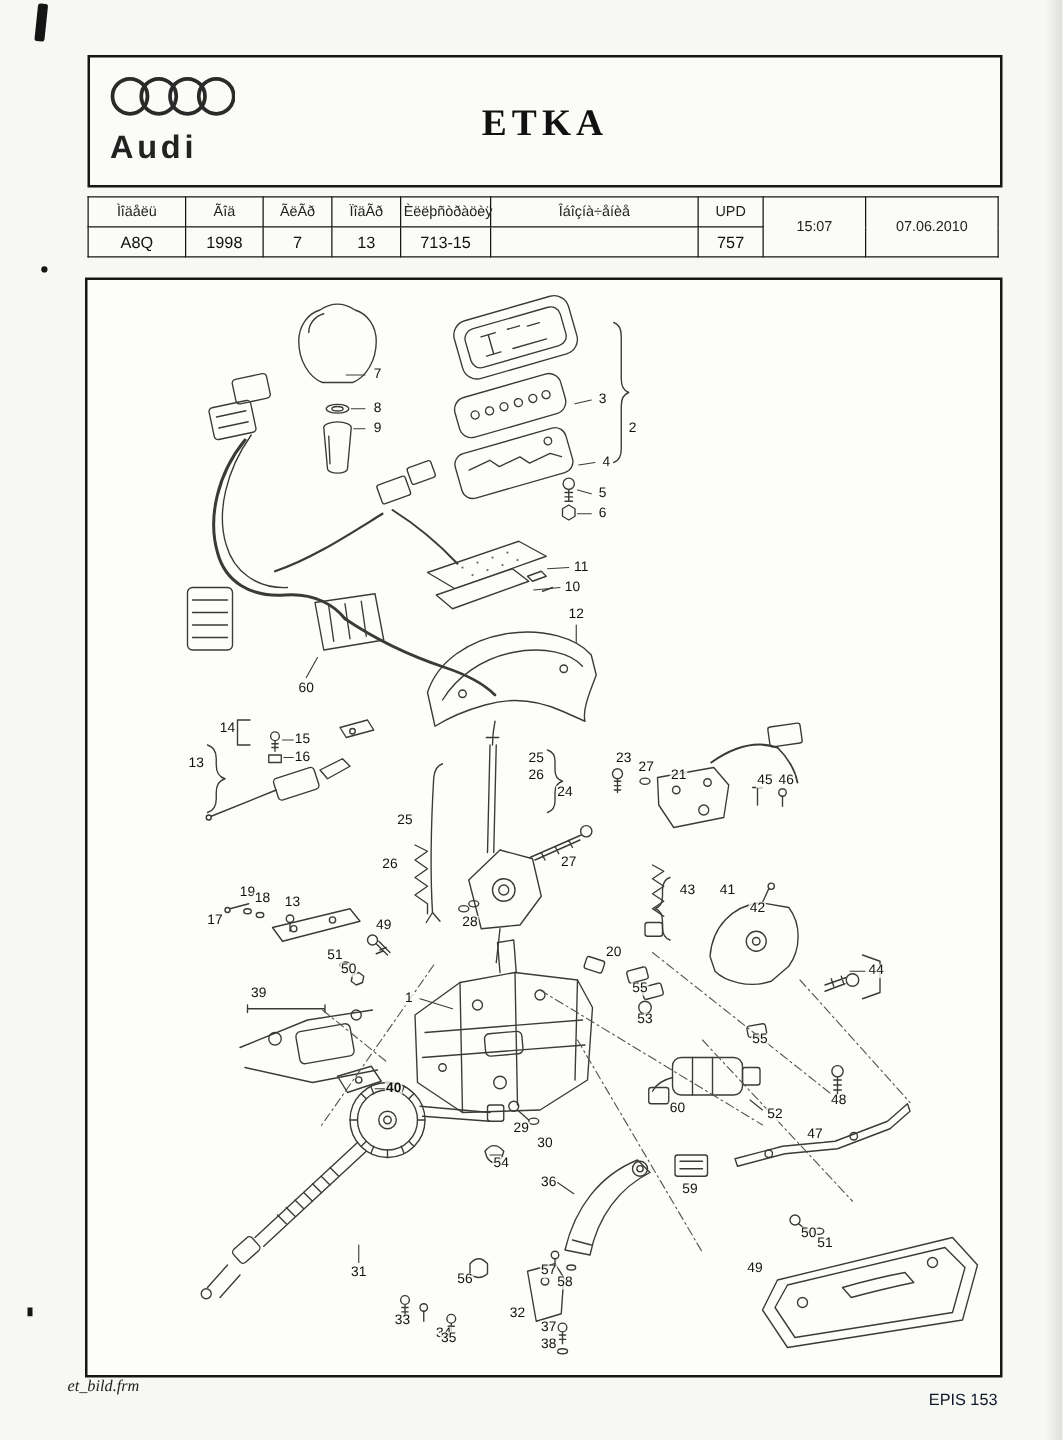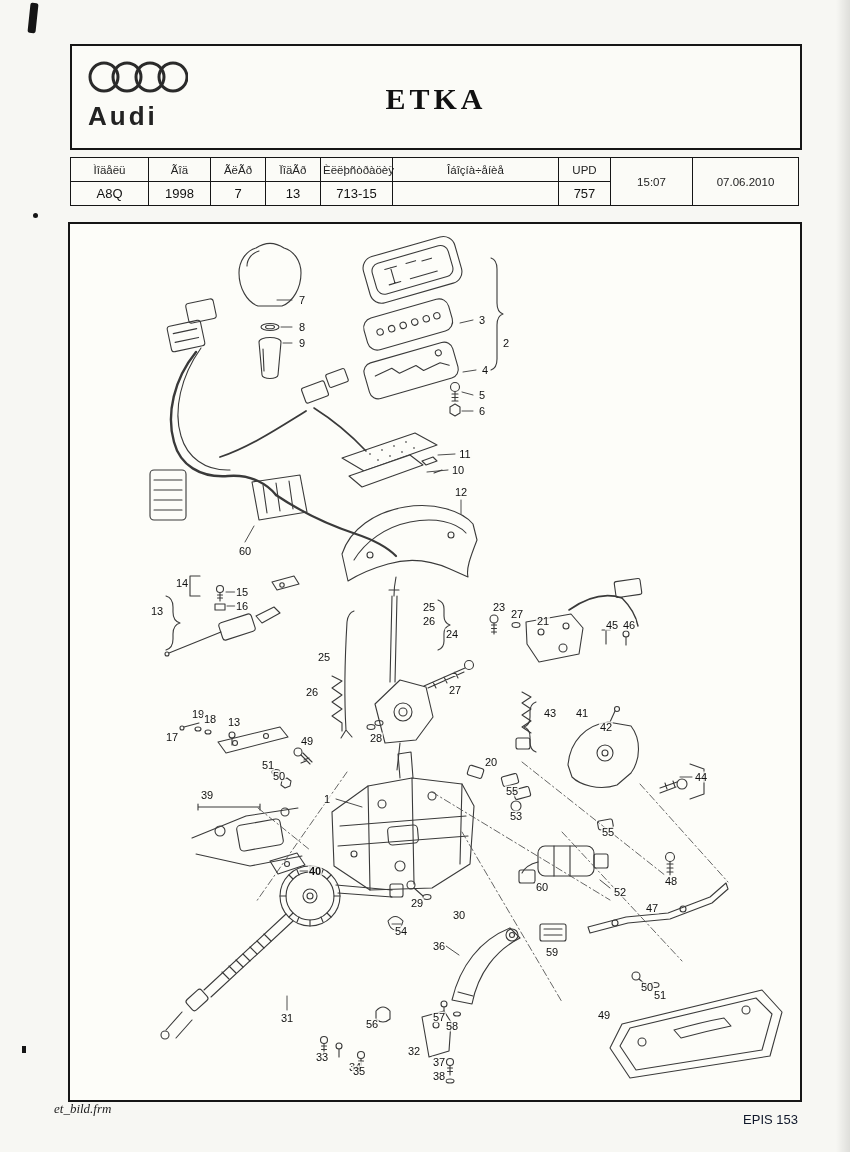--- a/index.html
+++ b/index.html
@@ -448,21 +448,21 @@
         <span class="part-label" style="left: 306px; top: 514px;">28</span>
         <span class="part-label" style="left: 421px; top: 538px;">20</span>
         <span class="part-label" style="left: 631px; top: 553px;">44</span>
         <span class="part-label" style="left: 442px; top: 567px;">55</span>
         <span class="part-label" style="left: 446px; top: 592px;">53</span>
         <span class="part-label" style="left: 137px; top: 571px;">39</span>
         <span class="part-label" style="left: 257px; top: 575px;">1</span>
         <span class="part-label" style="left: 538px; top: 608px;">55</span>
         <span class="part-label" style="left: 245px; top: 647px; font-weight: bold;">40</span>
         <span class="part-label" style="left: 347px; top: 679px;">29</span>
-        <span class="part-label" style="left: 366px; top: 691px; margin-left: 23px;">30</span>
+        <span class="part-label" style="left: 366px; top: 691px;">30</span>
         <span class="part-label" style="left: 472px; top: 663px;">60</span>
         <span class="part-label" style="left: 550px; top: 668px;">52</span>
         <span class="part-label" style="left: 601px; top: 657px;">48</span>
         <span class="part-label" style="left: 582px; top: 684px;">47</span>
         <span class="part-label" style="left: 331px; top: 707px;">54</span>
         <span class="part-label" style="left: 369px; top: 722px;">36</span>
         <span class="part-label" style="left: 482px; top: 728px;">59</span>
         <span class="part-label" style="left: 577px; top: 763px;">50</span>
         <span class="part-label" style="left: 590px; top: 771px;">51</span>
         <span class="part-label" style="left: 534px; top: 791px;">49</span>

